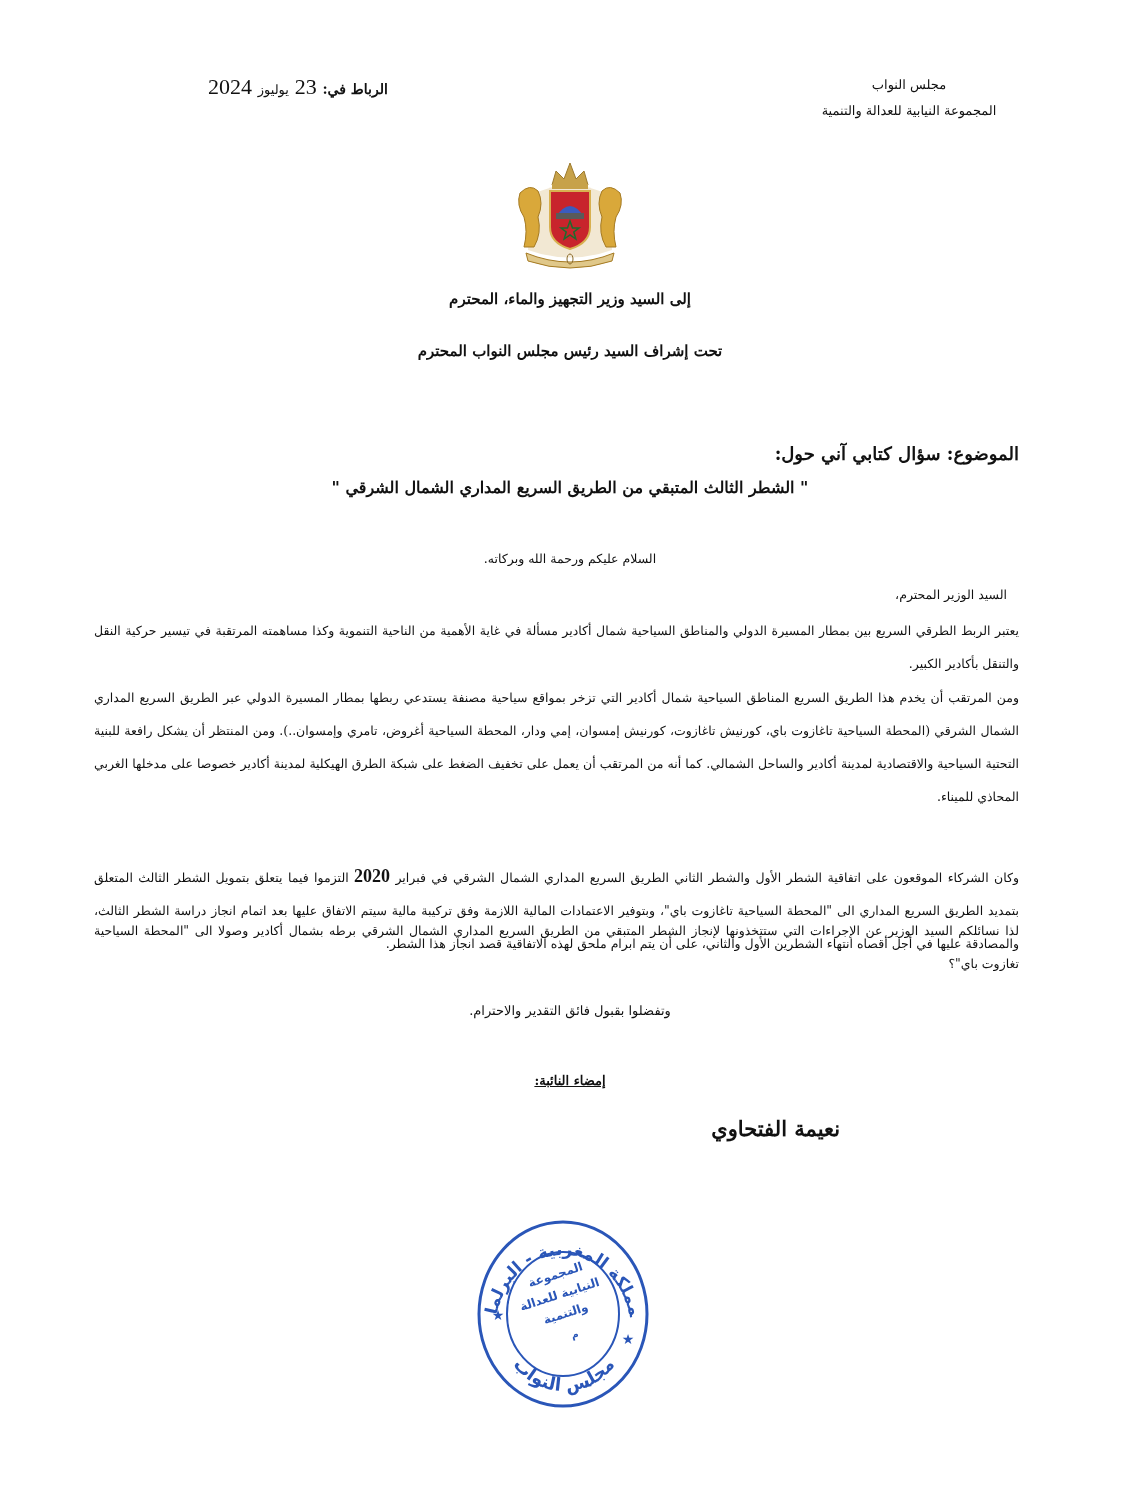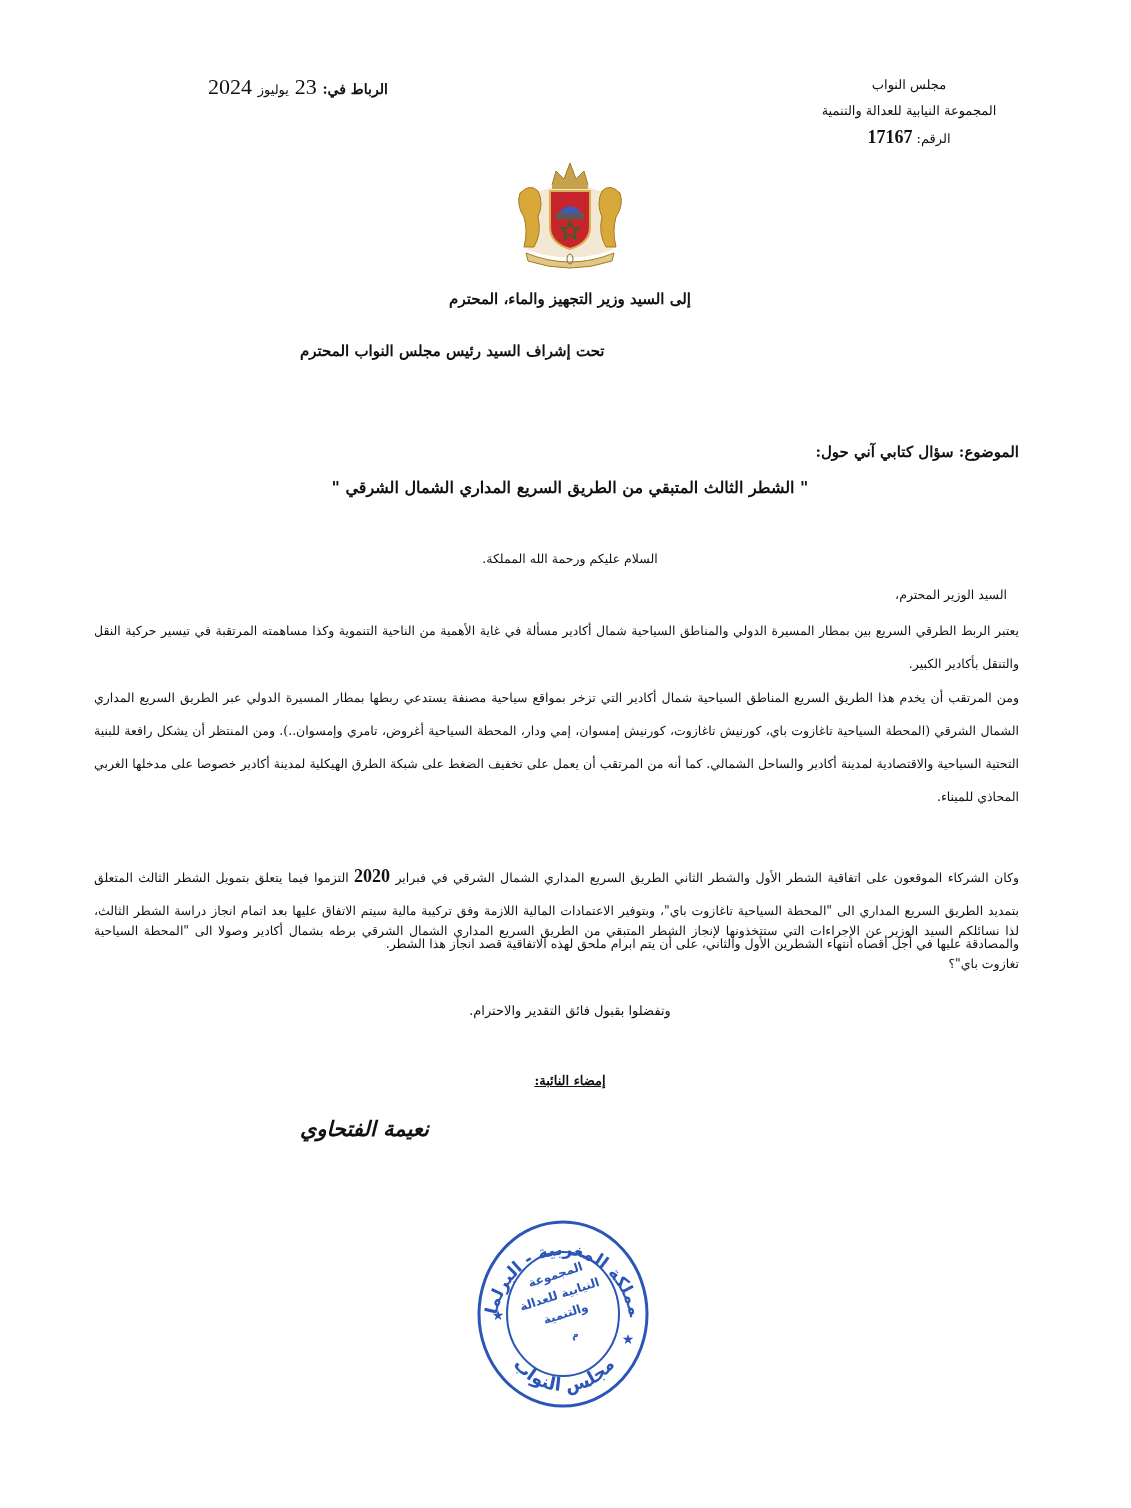--- a/index.html
+++ b/index.html
@@ -19,51 +19,47 @@
     
     #hdr-left { left: 208px; top: 74px; font-size: 18px; white-space: nowrap; }
     #hdr-left .lbl { font-weight: bold; font-size: 14px; }
     #hdr-left .num { font-family: "Liberation Serif", serif; font-size: 22px; }
     #hdr-left .mon { font-size: 13px; }
 
     
     #emblem { left: 512px; top: 155px; width: 116px; height: 118px; }
 
     #addr-main { left: 300px; width: 540px; top: 290px; text-align: center; font-size: 15px; font-weight: bold; }
-    #addr-sub { left: 300px; width: 540px; top: 342px; text-align: left; font-size: 15px; font-weight: bold; }
+    #addr-sub { left: 300px; width: 540px; top: 342px; text-align: center; font-size: 15px; font-weight: bold; }
 
-    #subject { right: 112px; top: 443px; font-size: 15px; font-weight: bold; }
+    #subject { right: 112px; top: 443px; font-size: 18px; font-weight: bold; }
     #subject-title { left: 300px; width: 540px; top: 478px; text-align: center; font-size: 16px; font-weight: bold; }
 
     #greeting { left: 300px; width: 540px; top: 551px; text-align: center; font-size: 12.5px; }
     #salutation { right: 124px; top: 587px; font-size: 12.5px; }
 
     .para { right: 112px; width: 925px; font-size: 12.5px; line-height: 33px; text-align: justify; text-align-last: right; }
     #p1 { top: 614px; }
     #p2 { top: 681px; }
     #p3 { top: 814px; margin-top: 46px; }
     #p4 { top: 914px; }
     .para .yr { font-family: "Liberation Serif", serif; font-weight: bold; font-size: 18px; }
 
     #closing { left: 300px; width: 540px; top: 1003px; text-align: center; font-size: 13px; }
     #sign-label { left: 300px; width: 540px; top: 1073px; text-align: center; font-size: 13px; font-weight: bold; text-decoration: underline; }
-    #sign-name { left: 300px; width: 540px; top: 1116px; text-align: left; font-size: 21px; font-weight: bold; font-style: italic; }
+    #sign-name { left: 300px; width: 540px; top: 1116px; text-align: right; font-size: 21px; font-weight: bold; }
 
     #stamp { left: 474px; top: 1218px; width: 178px; height: 192px; }
   </style>
 </head>
 <body>
 
 <div id="hdr-right" class="abs rtl">
   <div>مجلس النواب</div>
   <div>المجموعة النيابية للعدالة والتنمية</div>
-  <div class="ref">
-    <span>الرقم:</span>
-    <b>17167</b>
-  </div>
 </div>
 
 <div id="hdr-left" class="abs rtl">
   <span class="lbl">الرباط في:</span>
   <span class="num">23</span>
   <span class="mon">يوليوز</span>
   <span class="num">2024</span>
 </div>
 
 <div id="emblem" class="abs">
@@ -88,21 +84,21 @@
     <ellipse cx="58" cy="104" rx="3" ry="5" fill="none" stroke="#8a6a2a" stroke-width="1"></ellipse>
   </svg>
 </div>
 
 <div id="addr-main" class="abs rtl">إلى السيد وزير التجهيز والماء، المحترم</div>
 <div id="addr-sub" class="abs rtl">تحت إشراف السيد رئيس مجلس النواب المحترم</div>
 
 <div id="subject" class="abs rtl">الموضوع: سؤال كتابي آني حول:</div>
 <div id="subject-title" class="abs rtl">" الشطر الثالث المتبقي من الطريق السريع المداري الشمال الشرقي "</div>
 
-<div id="greeting" class="abs rtl">السلام عليكم ورحمة الله المملكة.</div>
+<div id="greeting" class="abs rtl">السلام عليكم ورحمة الله وبركاته.</div>
 <div id="salutation" class="abs rtl">السيد الوزير المحترم،</div>
 
 <div id="p1" class="abs rtl para">يعتبر الربط الطرقي السريع بين بمطار المسيرة الدولي والمناطق السياحية شمال أكادير مسألة في غاية الأهمية من الناحية التنموية وكذا مساهمته المرتقبة في تيسير حركية النقل والتنقل بأكادير الكبير.</div>
 <div id="p2" class="abs rtl para">ومن المرتقب أن يخدم هذا الطريق السريع المناطق السياحية شمال أكادير التي تزخر بمواقع سياحية مصنفة يستدعي ربطها بمطار المسيرة الدولي عبر الطريق السريع المداري الشمال الشرقي (المحطة السياحية تاغازوت باي، كورنيش تاغازوت، كورنيش إمسوان، إمي ودار، المحطة السياحية أغروض، تامري وإمسوان..). ومن المنتظر أن يشكل رافعة للبنية التحتية السياحية والاقتصادية لمدينة أكادير والساحل الشمالي. كما أنه من المرتقب أن يعمل على تخفيف الضغط على شبكة الطرق الهيكلية لمدينة أكادير خصوصا على مدخلها الغربي المحاذي للميناء.</div>
 <div id="p3" class="abs rtl para">
   <span>وكان الشركاء الموقعون على اتفاقية الشطر الأول والشطر الثاني الطريق السريع المداري الشمال الشرقي في فبراير</span>
   <span class="yr">2020</span>
   <span>التزموا فيما يتعلق بتمويل الشطر الثالث المتعلق بتمديد الطريق السريع المداري الى "المحطة السياحية تاغازوت باي"، وبتوفير الاعتمادات المالية اللازمة وفق تركيبة مالية سيتم الاتفاق عليها بعد اتمام انجاز دراسة الشطر الثالث، والمصادقة عليها في أجل أقصاه انتهاء الشطرين الأول والثاني، على أن يتم ابرام ملحق لهذه الاتفاقية قصد انجاز هذا الشطر.</span>
 </div>
 <div id="p4" class="abs rtl para">لذا نسائلكم السيد الوزير عن الإجراءات التي ستتخذونها لإنجاز الشطر المتبقي من الطريق السريع المداري الشمال الشرقي برطه بشمال أكادير وصولا الى "المحطة السياحية تغازوت باي"؟</div>

